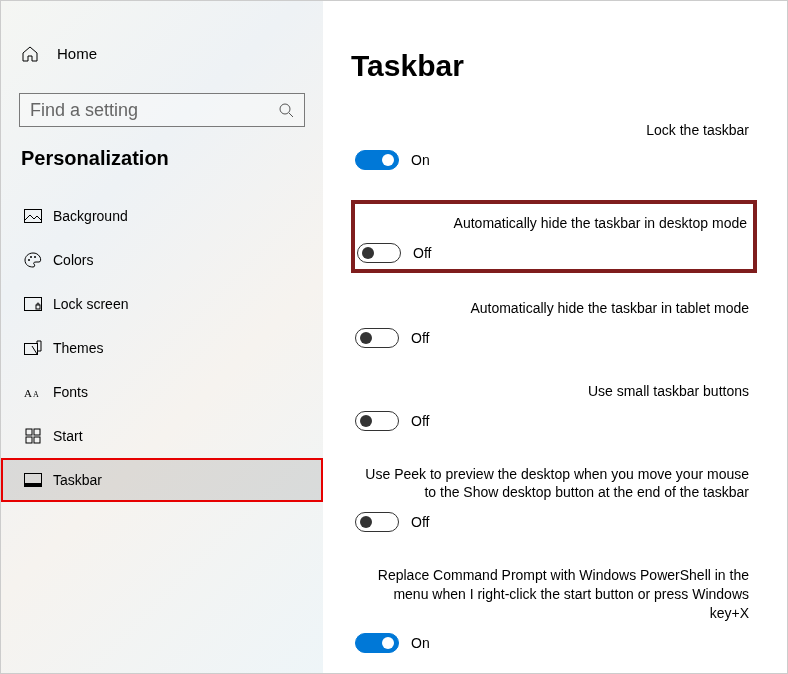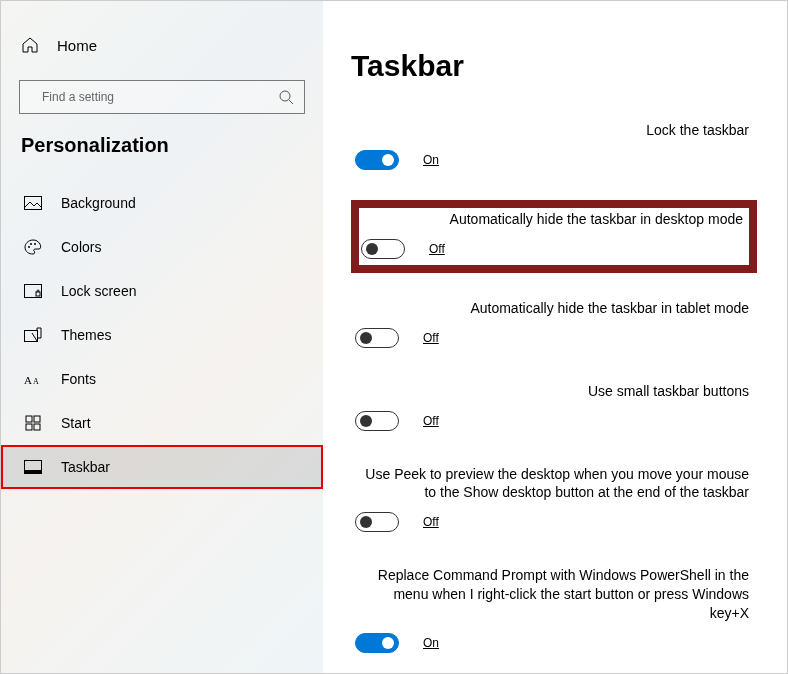--- a/index.html
+++ b/index.html
@@ -19,76 +19,75 @@
     height: 100%;
     background: linear-gradient(135deg, #f5f6f3 0%, #eef2f5 30%, #f6f3ef 60%, #eef5f8 100%);
     display: flex;
     flex-direction: column;
     padding-top: 16px;
     position: relative;
   }
   .top-row { display: flex; align-items: center; padding: 0 20px; height: 28px; }
   .back-arrow { width: 18px; height: 18px; display:flex; align-items:center; justify-content:center; }
   .app-title { margin-left: 22px; font-size: 13px; }
-  .home-row { display:flex; align-items:center; padding: 0 20px; margin-top: 15px; height: 26px; }
+  .home-row { display:flex; padding: 0 20px; margin-top: 28px; height: 26px; }
   .home-row .label { margin-left: 18px; font-size: 15px; }
   .search-box {
     margin: 22px 18px 0 18px;
     height: 34px;
     border: 1px solid #7a7a7a;
     background: rgba(255,255,255,0.3);
     display:flex; align-items:center;
     padding: 0 10px;
   }
   .search-box input {
     flex: 1;
     border: none; outline: none; background: transparent;
-    font-size: 12px; color: #555;
+    font-size: 18px; color: #555;
     font-family: inherit;
-    margin-left: 12px;
   }
   .search-box input::placeholder { color: #666; }
   .section-title { font-weight: 600; font-size: 20px; padding: 0 20px; margin-top: 20px; }
   .nav { margin-top: 24px; }
   .nav-item {
     display:flex; align-items:center;
     padding: 0 20px;
     height: 44px;
     font-size: 14px;
     cursor: pointer;
     border: 2px solid transparent;
   }
   .nav-item .icon { width: 20px; height: 20px; display:flex; align-items:center; justify-content:center; }
-  .nav-item .label { margin-left: 18px; }
+  .nav-item .label { margin-left: 10px; }
   .nav-item.selected { background: rgba(0,0,0,0.10); border: 2px solid #e60000; }
 
   .content {
     flex: 1;
     padding: 48px 30px 20px 28px;
     overflow: hidden;
   }
   .page-title { font-size: 30px; font-weight: 600; margin-bottom: 34px; }
   .setting-block { margin-bottom: 22px; border: 2px solid transparent; padding: 2px 6px 6px 2px; text-align: right; }
-  .setting-block.highlighted { border: 8px solid #7f1d1d; padding: 2px 6px 6px 2px; }
+  .setting-block.highlighted { border: 4px solid #7f1d1d; padding: 10px 6px 6px 2px; }
   .setting-label { font-size: 14px; margin-bottom: 10px; line-height: 1.35; }
   .toggle-row { display:flex; align-items:center; }
   .toggle {
     width: 44px; height: 20px;
     border: 1px solid #333;
     border-radius: 10px;
     position: relative;
     background: #fff;
   }
   .toggle .knob {
     position: absolute; width: 12px; height: 12px; background:#333;
     border-radius: 50%; top: 3px; left: 4px;
   }
   .toggle.on { background: #0078d7; border-color: #0078d7; }
   .toggle.on .knob { background:#fff; left:auto; right:4px; }
-  .toggle-state { margin-left: 24px; font-size: 12px; text-decoration: underline; }
+  .toggle-state { margin-left: 12px; font-size: 14px; }
   svg { display: block; }
 </style>
 </head>
 <body>
 
 <div class="window">
   <div class="sidebar">
 
     <div class="home-row">
       <span class="icon">

